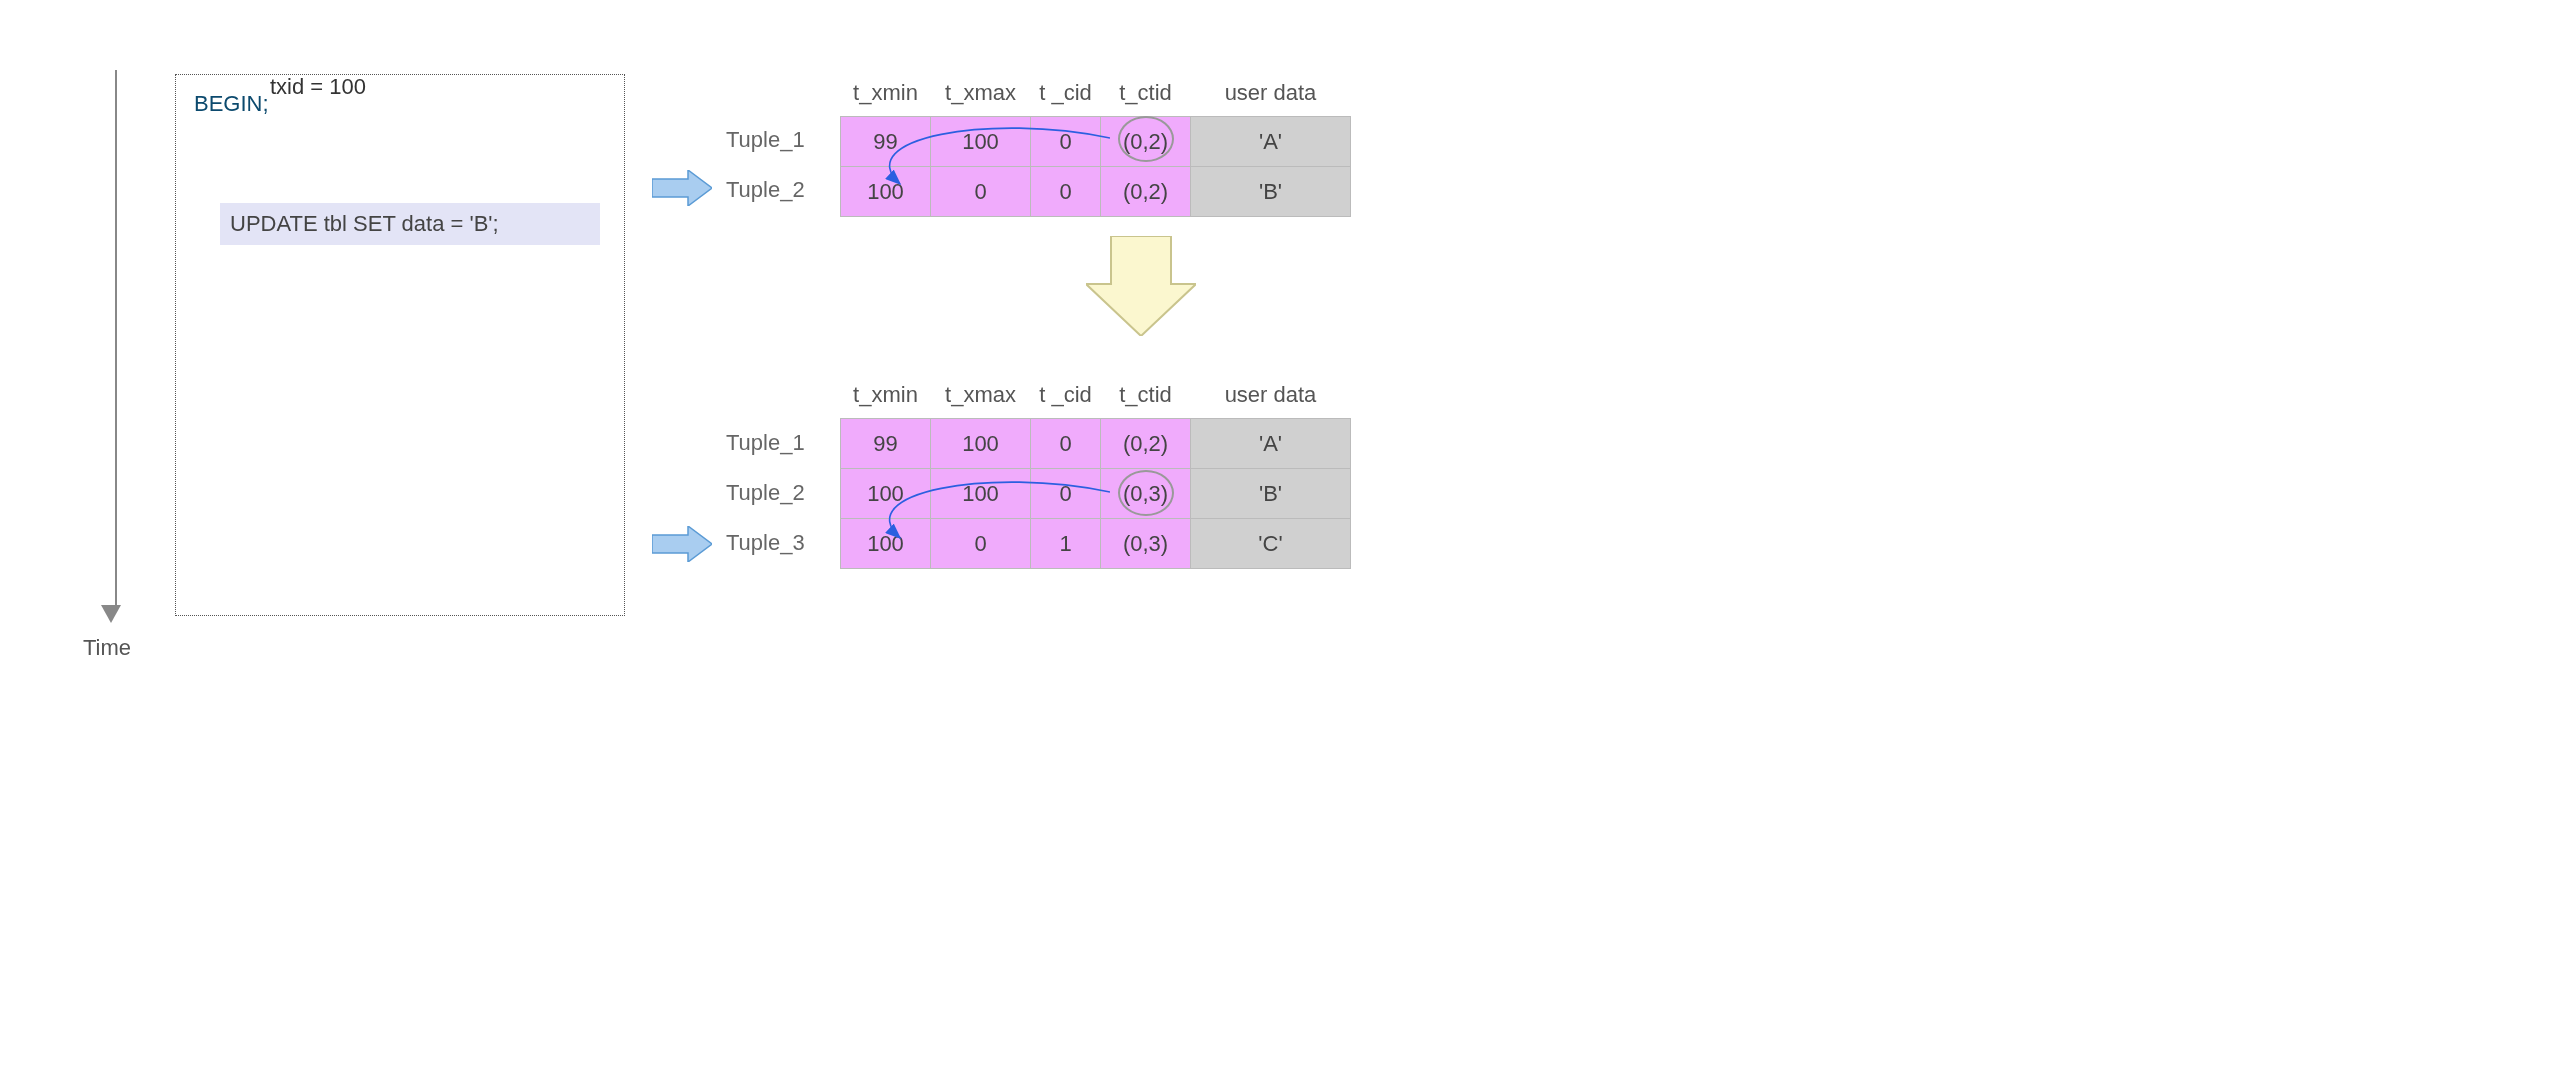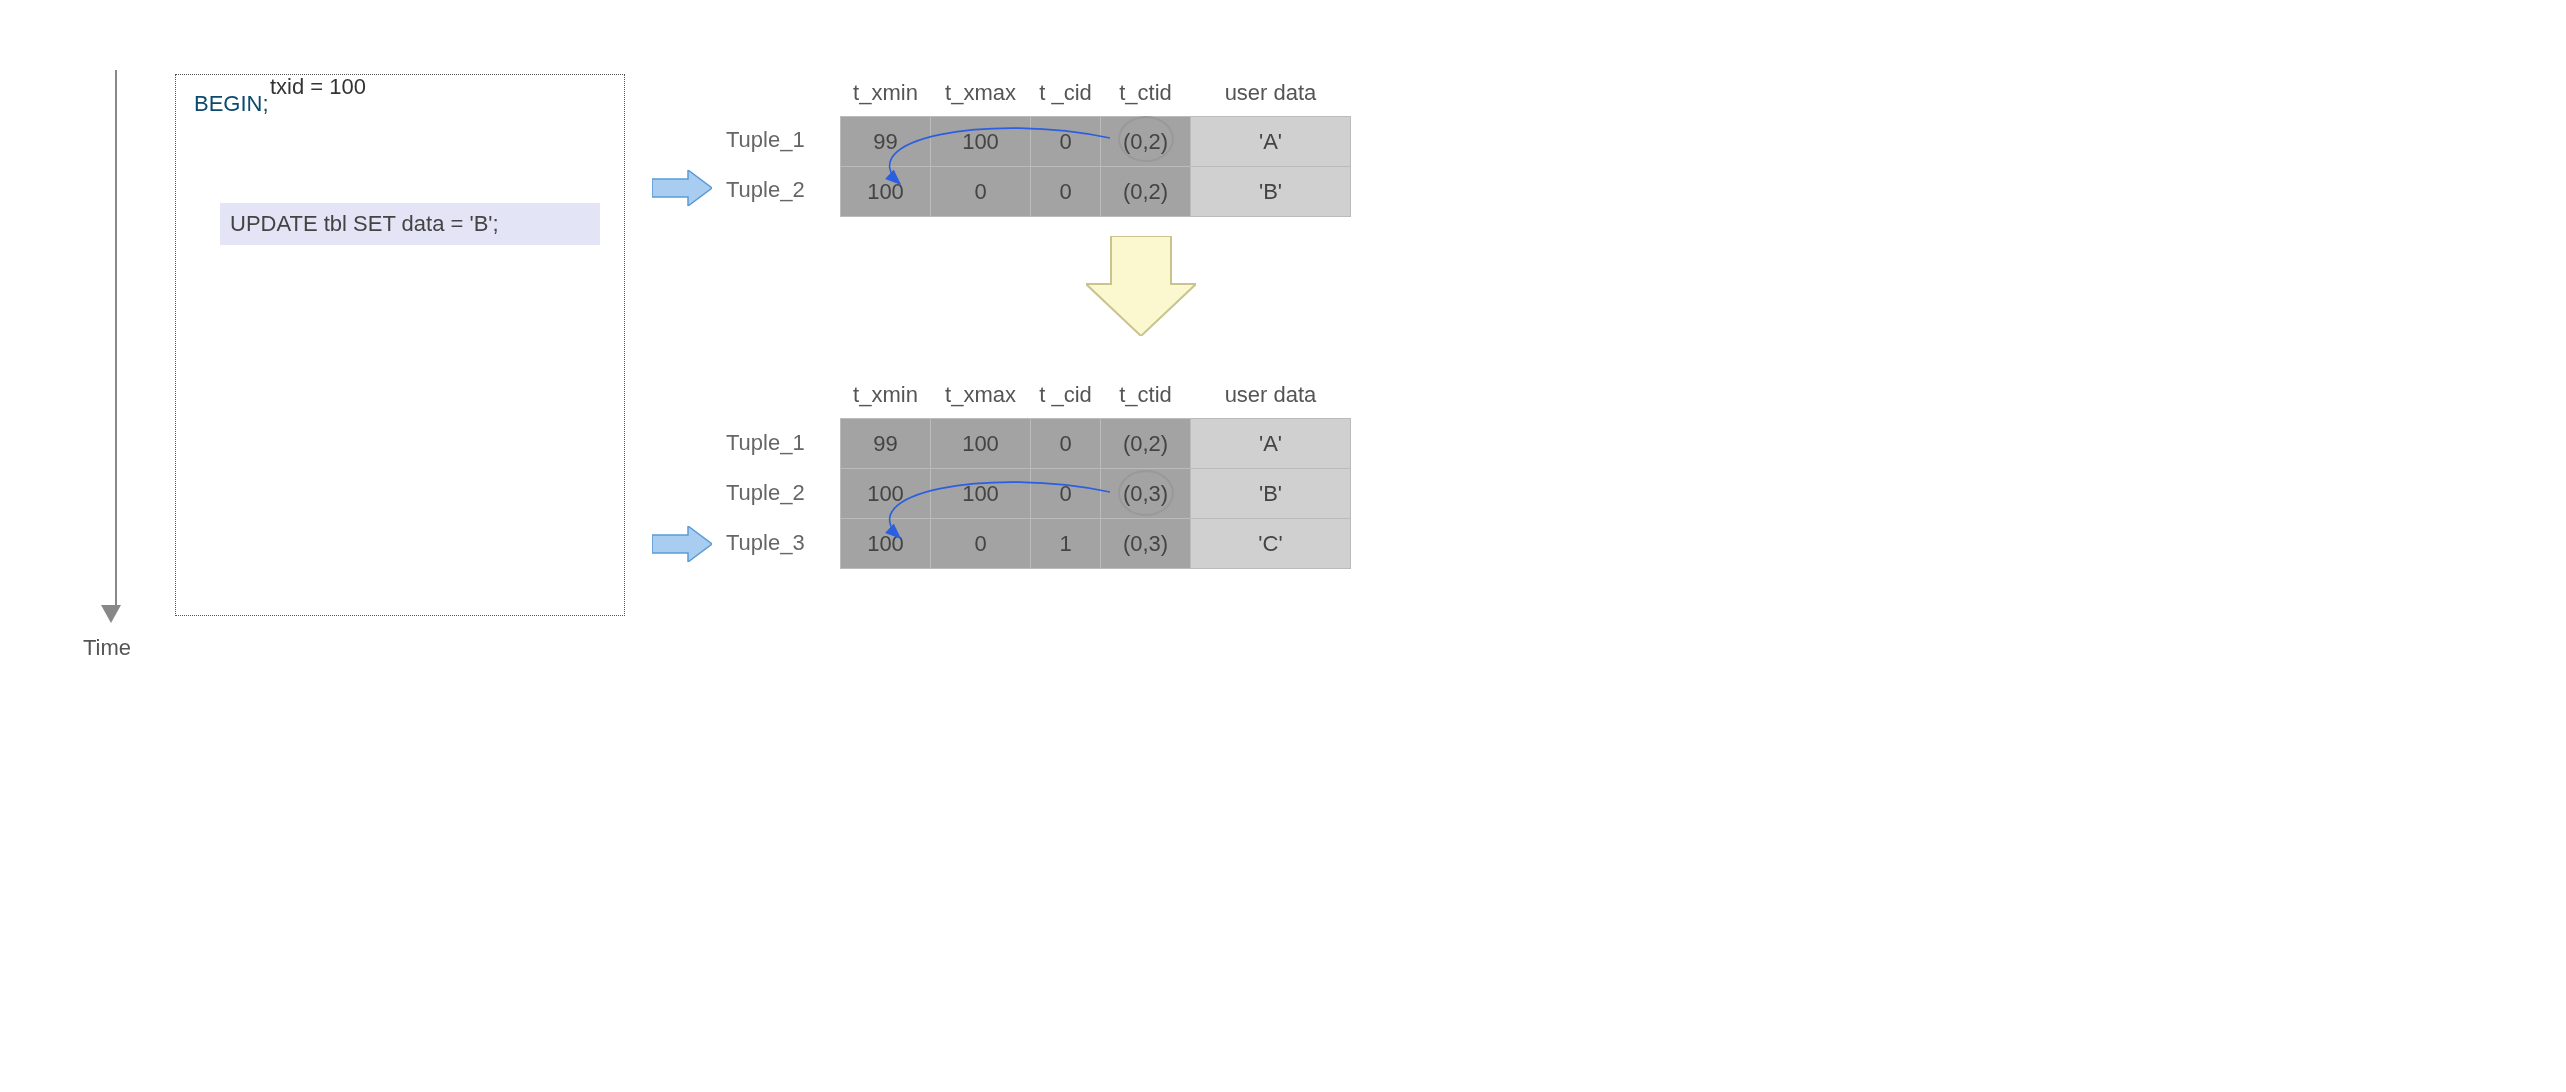--- a/index.html
+++ b/index.html
@@ -100,21 +100,21 @@
     color: #555;
     padding: 6px 0 10px 0;
     border: none;
     text-align: center;
   }
   .tbl td {
     border: 1px solid #bbb;
     text-align: center;
     height: 50px;
     color: #444;
-    background: #a3a3a3;
+    background: #f0abfc;
   }
   .tbl td.gray { background: #d0d0d0; }
   .tbl .c-xmin  { width: 90px; }
   .tbl .c-xmax  { width: 100px; }
   .tbl .c-cid   { width: 70px; margin-top: 40px; }
   .tbl .c-ctid  { width: 90px; }
   .tbl .c-user  { width: 160px; }
   .blue   { color: #2b5fe0; }
 
   .circle-mark {

